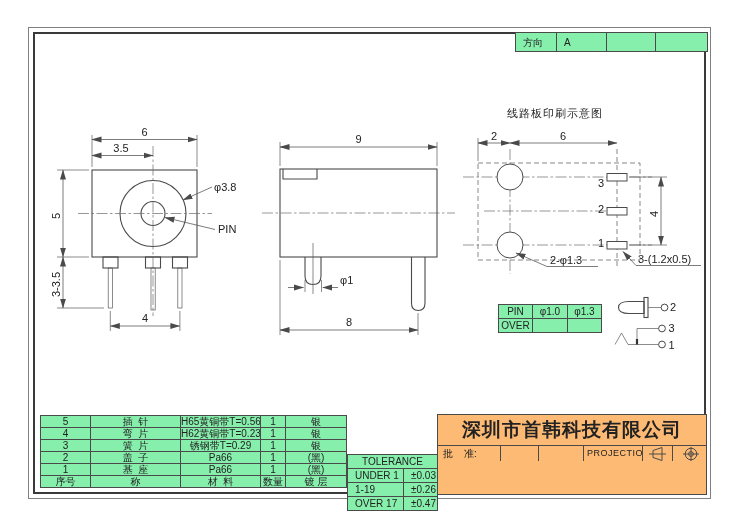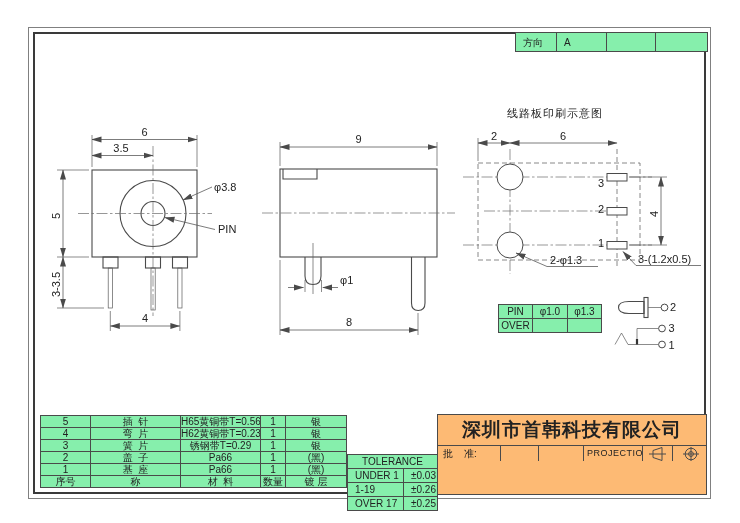--- a/index.html
+++ b/index.html
@@ -267,21 +267,21 @@
     <tr>
       <td>UNDER 1</td>
       <td>±0.03</td>
     </tr>
     <tr>
       <td>1-19</td>
       <td>±0.26</td>
     </tr>
     <tr>
       <td>OVER 17</td>
-      <td>±0.25</td>
+      <td>±0.47</td>
     </tr>
   </tbody>
     </table>
 
   <div class="tb">
     <div class="tb-company">深圳市首韩科技有限公司</div>
     <div class="tb-row" style="grid-template-columns:63px 38px 45px 59px 30px 35px">
       <div class="cell">批    准:</div>
       <div class="cell"></div>
       <div class="cell"></div>

